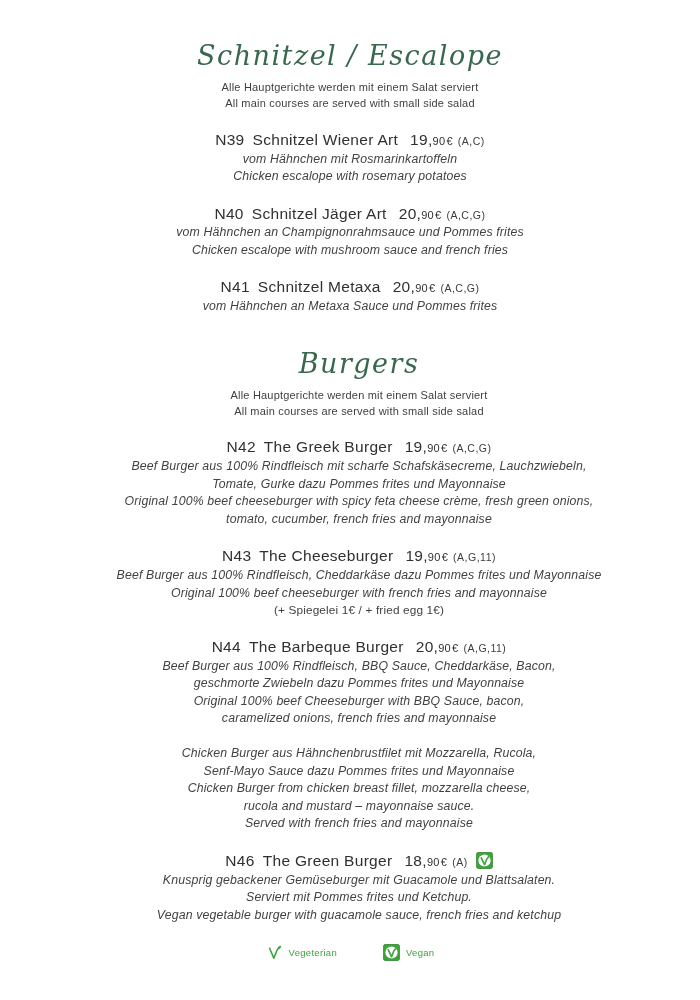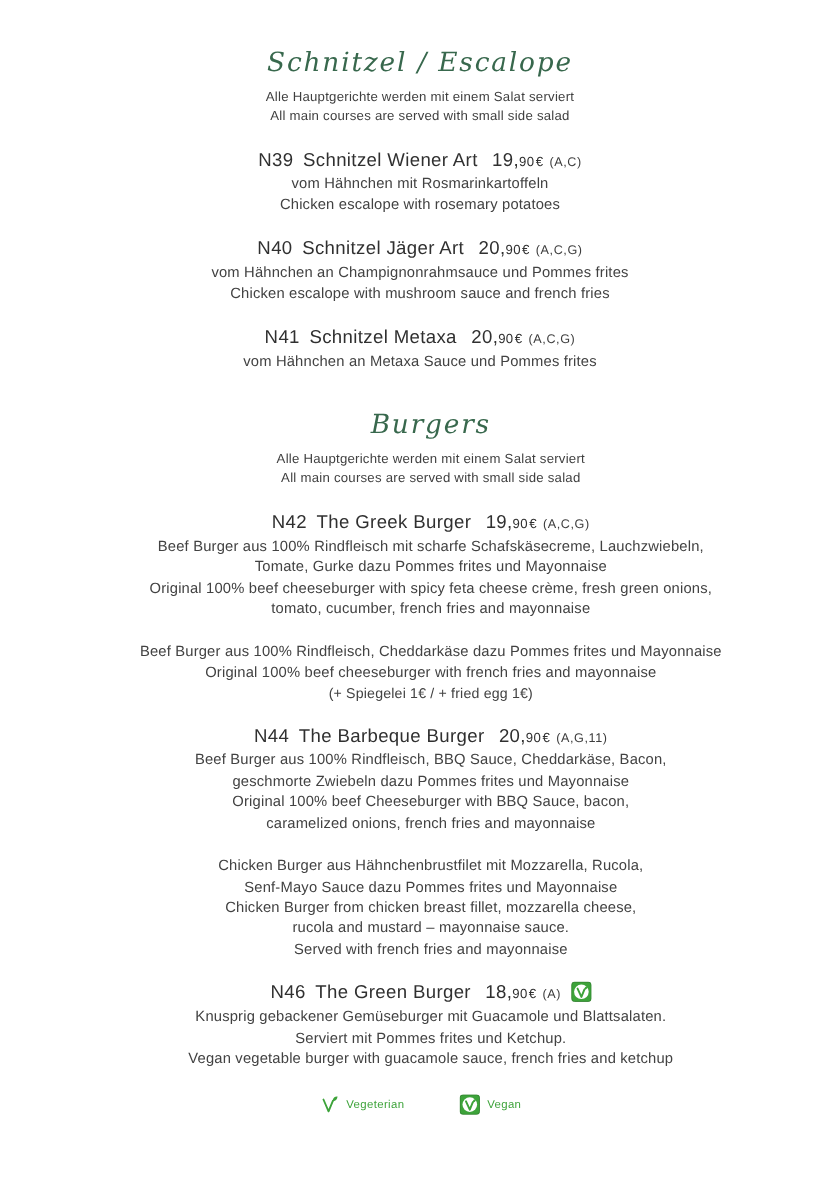--- a/index.html
+++ b/index.html
@@ -3,32 +3,32 @@
 <meta charset="utf-8">
 <style>
   html,body{margin:0;padding:0;}
   body{
     width:700px;height:1000px;overflow:hidden;background:#ffffff;
     font-family:"Liberation Sans",sans-serif;color:#3d3d3d;
   }
   .menu{width:700px;text-align:center;padding-top:40px;box-sizing:border-box;}
   .section-title{
     font-family:"DejaVu Serif",serif;font-style:italic;font-weight:normal;
-    color:#38684d;font-size:22px;letter-spacing:1.5px;line-height:1.15;margin:0;
+    color:#38684d;font-size:27px;letter-spacing:1.5px;line-height:1.15;margin:0;
   }
   .section-sub{margin-top:9px;font-size:11px;line-height:1.44;color:#3f3f3f;letter-spacing:0.2px;}
   .section-burgers{margin-top:32px;margin-left:18px;}
   .item{margin-top:18px;}
   .item-head{font-size:15.5px;color:#303030;letter-spacing:0.3px;line-height:1.35;}
   .item-code{margin-right:8px;}
   .price-group{margin-left:12px;white-space:nowrap;}
   .price-frac,.price-cur{font-size:11px;}
   .price-cur{margin-left:1px;}
   .allergens{font-size:10.5px;color:#3c3c3c;margin-left:5px;letter-spacing:0.5px;}
-  .desc{font-size:12.3px;line-height:1.42;color:#424242;letter-spacing:0.15px;}
+  .desc{font-size:12.3px;font-style:italic;line-height:1.42;color:#424242;letter-spacing:0.15px;}
   .desc.plain{font-style:normal;font-size:11.8px;}
   .vegan-badge{width:17px;height:17px;vertical-align:-3px;margin-left:8px;}
   .legend{margin-top:20px;display:flex;justify-content:center;align-items:center;gap:46px;}
   .legend-entry{display:flex;align-items:center;}
   .legend-icon{width:17px;height:17px;display:block;}
   .legend-label{color:#3da33a;font-size:9.5px;margin-left:6px;letter-spacing:0.3px;}
 </style>
 </head>
 <body>
 
@@ -76,20 +76,23 @@
       <div class="item-head">
         <span class="item-code">N42</span><span>The Greek Burger</span><span class="price-group"><span>19,</span><span class="price-frac">90</span><span class="price-cur">€</span></span><span class="allergens">(A,C,G)</span>
       </div>
       <div class="desc">Beef Burger aus 100% Rindfleisch mit scharfe Schafskäsecreme, Lauchzwiebeln,</div>
       <div class="desc">Tomate, Gurke dazu Pommes frites und Mayonnaise</div>
       <div class="desc">Original 100% beef cheeseburger with spicy feta cheese crème, fresh green onions,</div>
       <div class="desc">tomato, cucumber, french fries and mayonnaise</div>
     </div>
 
     <div class="item">
+      <div class="item-head">
+        <span class="item-code">N43</span><span>The Cheeseburger</span><span class="price-group"><span>19,</span><span class="price-frac">90</span><span class="price-cur">€</span></span><span class="allergens">(A,G,11)</span>
+      </div>
       <div class="desc">Beef Burger aus 100% Rindfleisch, Cheddarkäse dazu Pommes frites und Mayonnaise</div>
       <div class="desc">Original 100% beef cheeseburger with french fries and mayonnaise</div>
       <div class="desc plain">(+ Spiegelei 1€ / + fried egg 1€)</div>
     </div>
 
     <div class="item">
       <div class="item-head">
         <span class="item-code">N44</span><span>The Barbeque Burger</span><span class="price-group"><span>20,</span><span class="price-frac">90</span><span class="price-cur">€</span></span><span class="allergens">(A,G,11)</span>
       </div>
       <div class="desc">Beef Burger aus 100% Rindfleisch, BBQ Sauce, Cheddarkäse, Bacon,</div>

